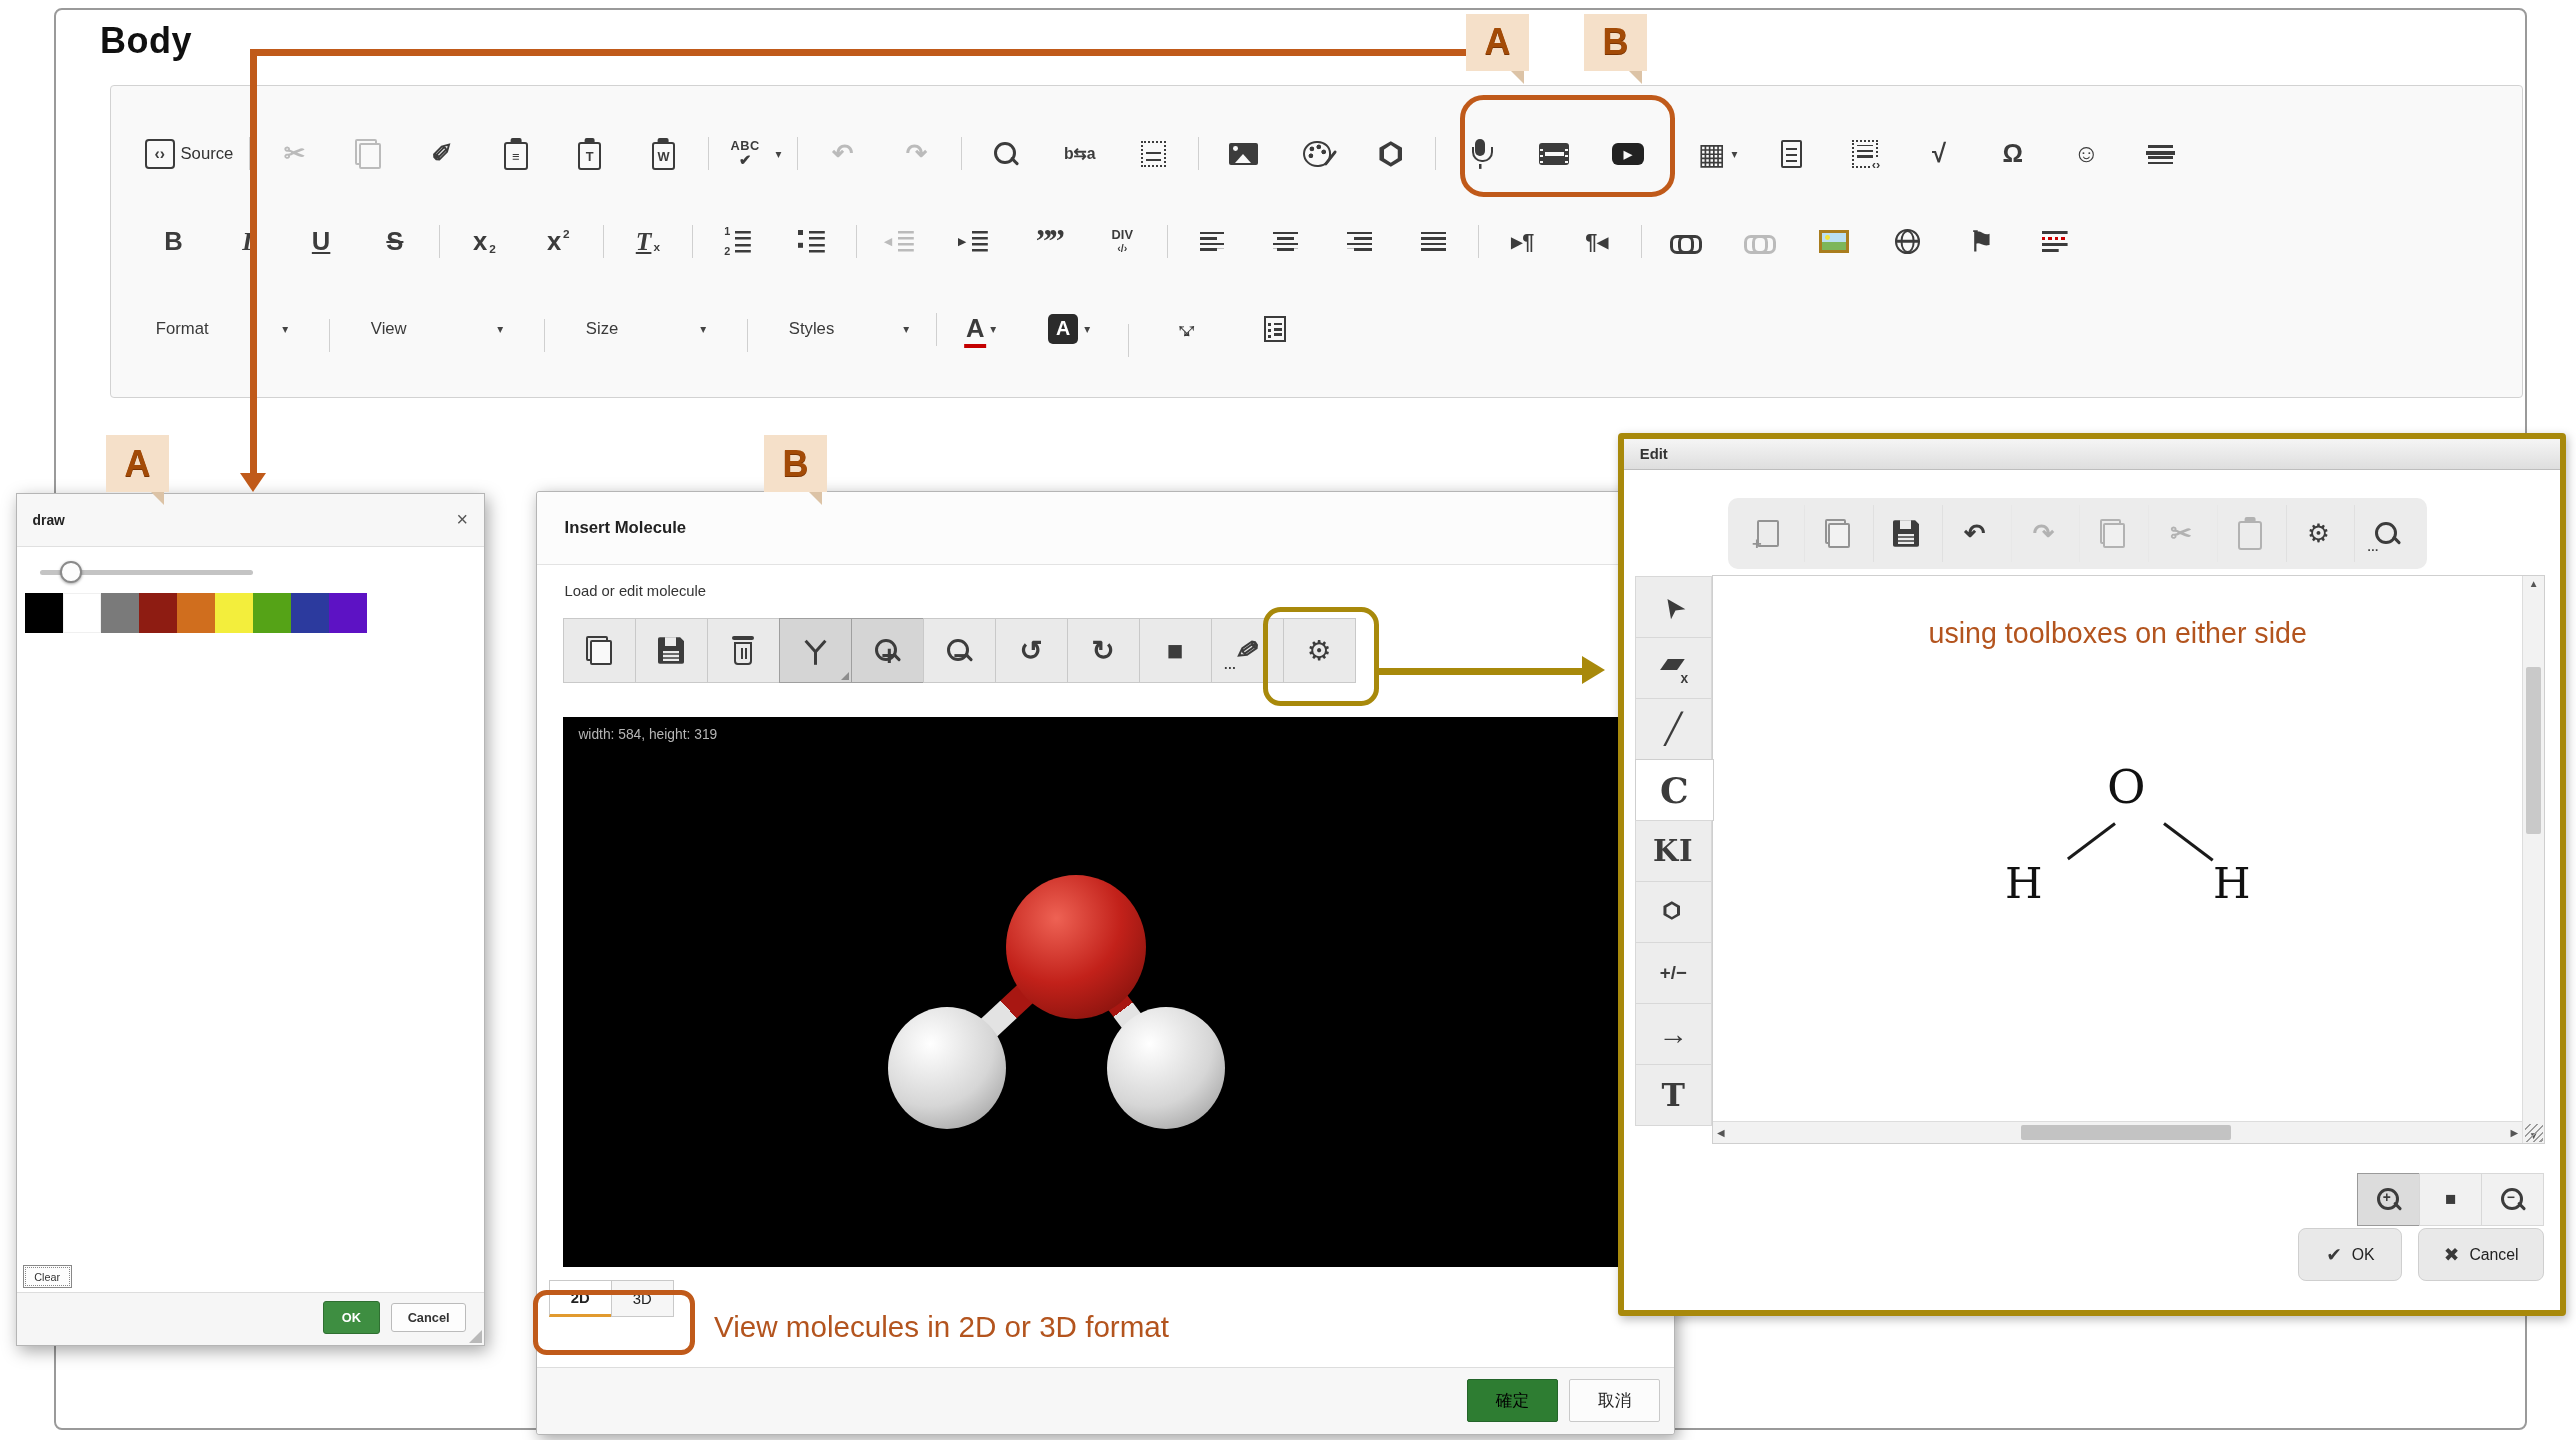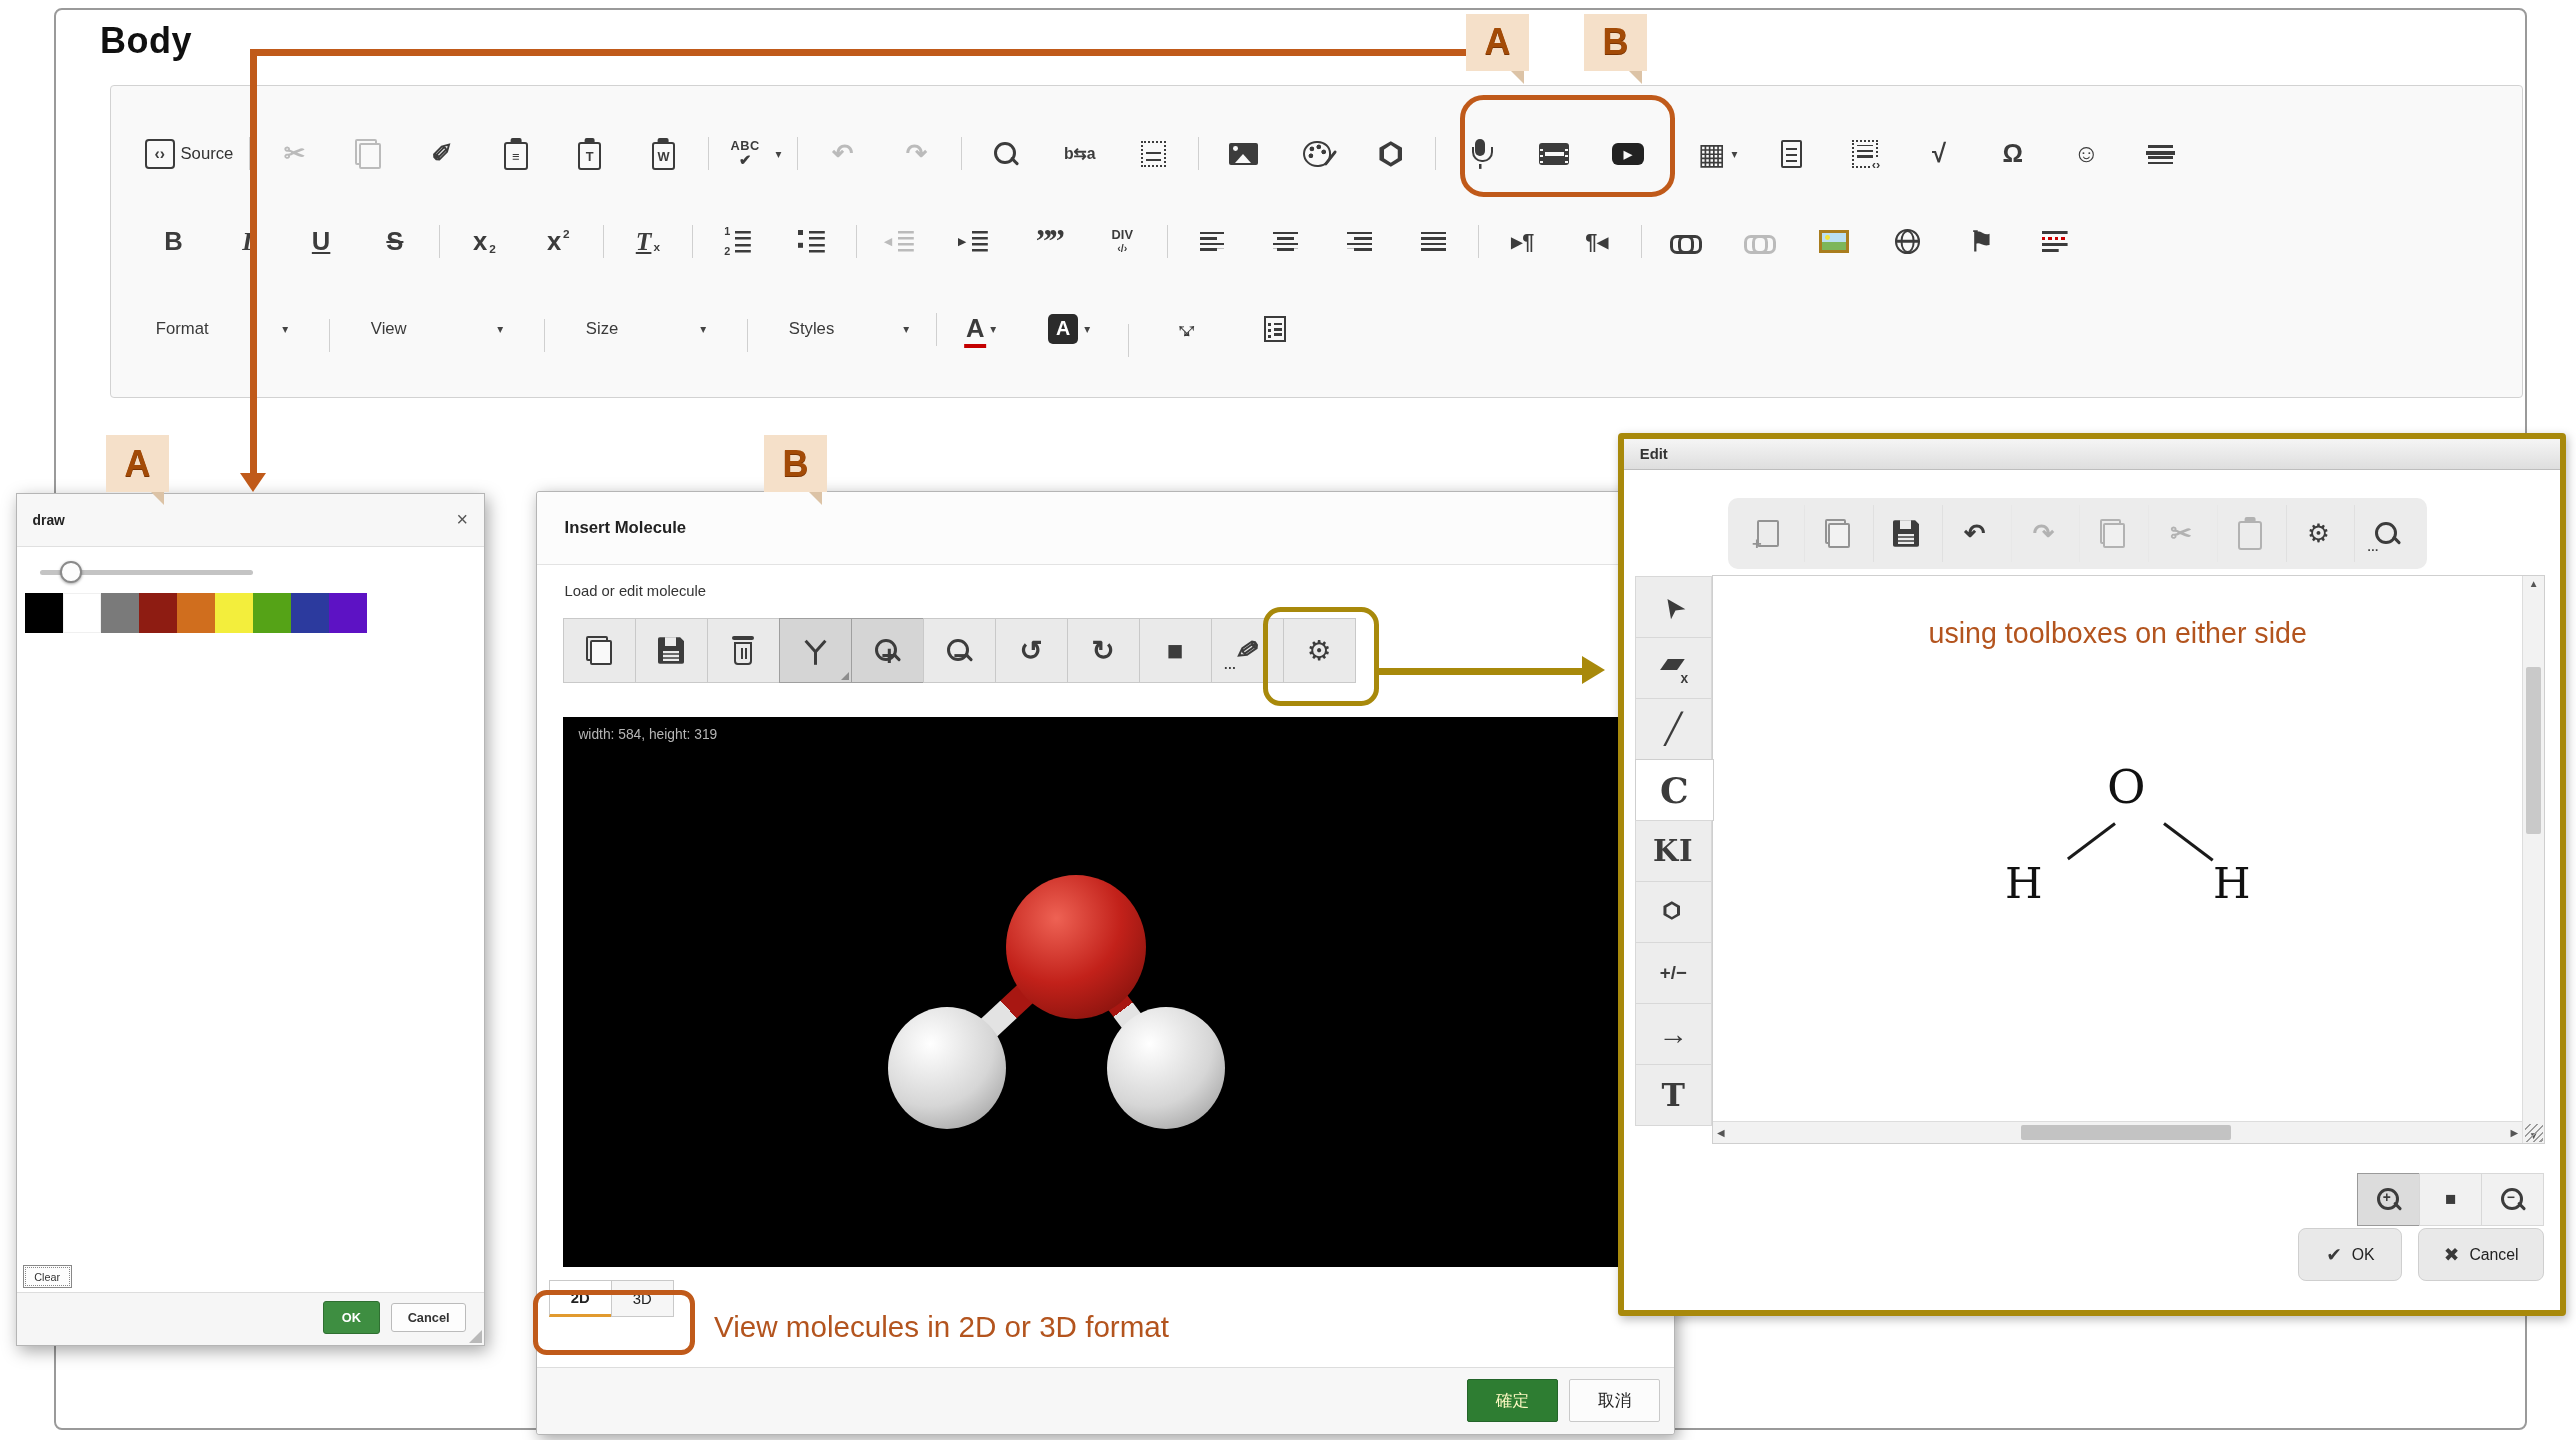--- a/index.html
+++ b/index.html
@@ -209,21 +209,21 @@
 .sphere-h{width:118px;height:122px;background:radial-gradient(circle at 36% 30%,#ffffff 0%,#d6d6d6 55%,#8f8f8f 100%)}
 .sphere-h1{left:325px;top:290px}
 .sphere-h2{left:544px;top:290px}
 .tabs{position:absolute;left:11.8px;top:788px;display:flex;z-index:2}
 .tab{width:63px;height:37px;background:#f6f6f6;border:1px solid #c9c9c9;font-size:14.8px;color:#222;margin-right:-1px}
 .tab[data-state="active"]{background:#fff;border-bottom:3.9px solid #e19a2f;font-weight:bold}
 .tab-ring{position:absolute;left:-3.9px;top:798px;width:162px;height:65px;border:5.9px solid #c05a1a;border-radius:13.8px;z-index:3}
 .mol-hint{left:177px;top:818px;position:absolute}
 .mol-footer{position:absolute;left:0;right:0;bottom:0;height:67px;background:#f7f7f7;border-top:1px solid #ddd;border-radius:0 0 3px 3px}
 .btn-cjk{position:absolute;bottom:11.8px;width:91px;height:43px;font-size:16.7px;border-radius:2px}
-.btn-ok-cjk{right:116px;background:#2e7d32;color:#fef9c3;border:1px solid #24642a}
+.btn-ok-cjk{right:116px;background:#2e7d32;color:#000000;border:1px solid #24642a}
 .btn-cancel-cjk{right:13.8px;background:#fcfcfc;color:#222;border:1px solid #c9c9c9}
 
 
 .edit-dlg{position:absolute;left:1618px;top:433px;width:948px;height:883px;border:6.9px solid #a8890b;border-radius:3.9px;background:#fff;z-index:6;box-shadow:2px 3.9px 9.9px rgba(0,0,0,.25)}
 .edit-title{position:absolute;left:0;top:0;right:0;height:31px;background:linear-gradient(#f5f5f5,#dedede);border-bottom:1px solid #bdbdbd;display:flex;align-items:center;padding:0 15.8px}
 .edit-title .t{font-size:14.8px;font-weight:bold;color:#333}
 .etb-wrap{position:absolute;left:104px;top:59px;width:699px;height:71px;background:#ececec;border-radius:9.9px;display:flex;align-items:center;justify-content:space-evenly;padding:0 3.9px}
 .etb-wrap .tb{width:65px;height:57px;min-width:0;border:0;border-left:1px solid #e0e0e0}
 .etb-wrap button:first-of-type{border-left:0}
 .etb-wrap .ic{font-size:25.6px}

